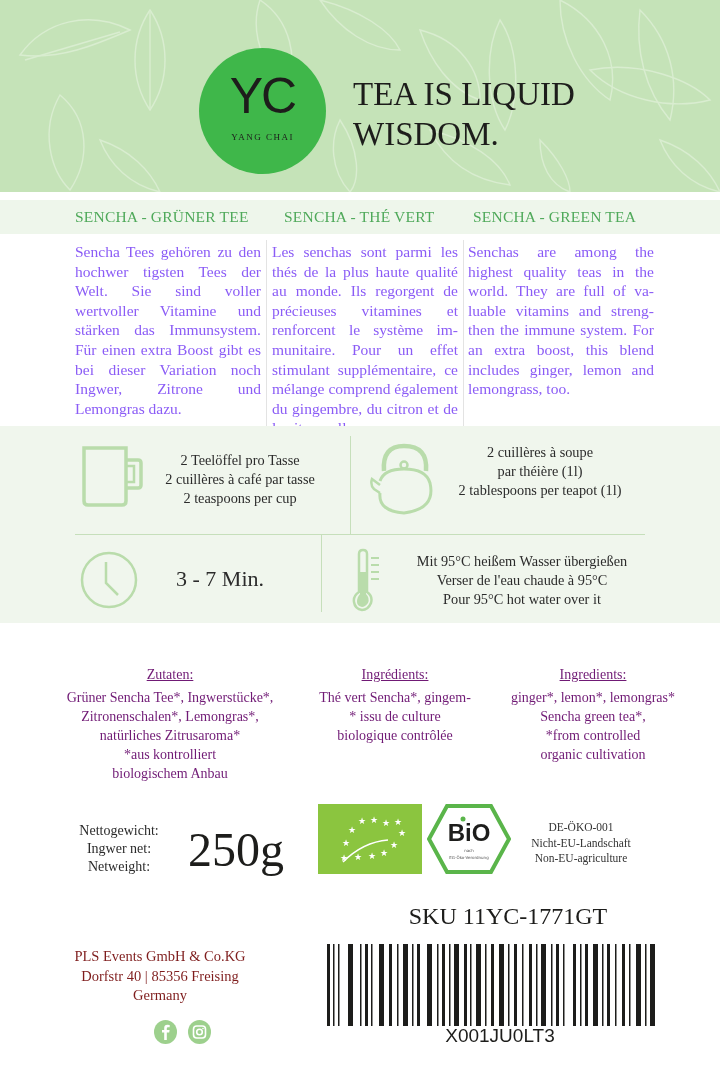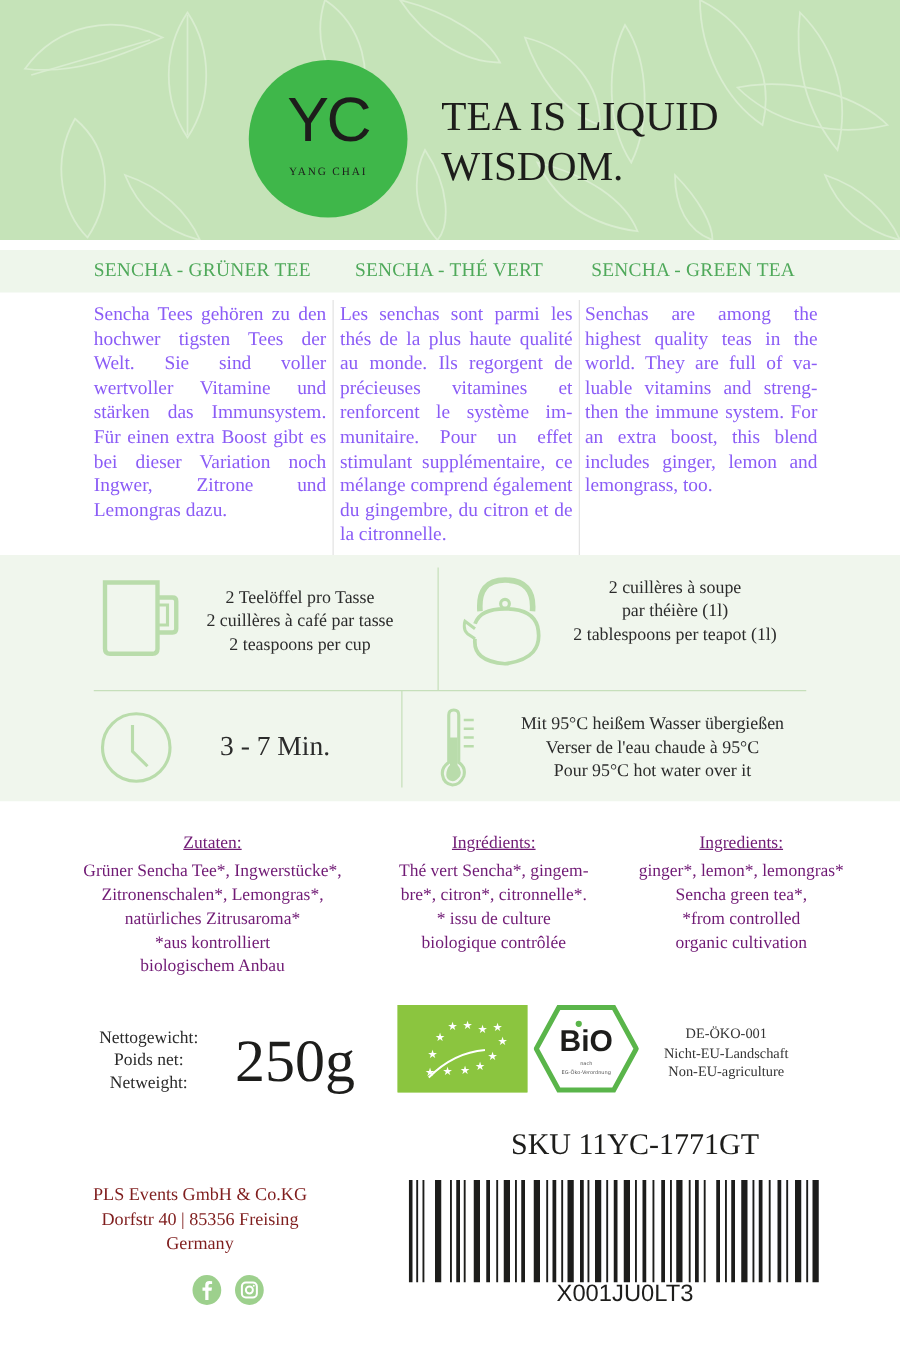--- a/index.html
+++ b/index.html
@@ -16,21 +16,21 @@
 
   
   .title-band { position: absolute; left: 0; top: 200px; width: 720px; height: 34px; background: #eef6eb; }
   .title { position: absolute; top: 208px; font-size: 15.5px; color: #4fa95a; letter-spacing: 0.2px; white-space: nowrap; }
 
   
   .desc { position: absolute; top: 242px; width: 186px; font-size: 15.5px; line-height: 19.6px; text-align: justify; color: #8b5cf6; hyphens: manual; }
   .desc-sep { position: absolute; top: 240px; width: 1px; height: 205px; background: #e3e3e3; }
 
   
-  .panel { position: absolute; left: 0; top: 444px; width: 720px; height: 197px; background: #f0f6ed; }
+  .panel { position: absolute; left: 0; top: 426px; width: 720px; height: 197px; background: #f0f6ed; }
   .hline { position: absolute; height: 1px; background: #c6dfbb; }
   .vline { position: absolute; width: 1px; background: #c6dfbb; }
   .info { position: absolute; text-align: center; font-size: 14.3px; line-height: 19px; color: #2b2b2b; white-space: nowrap; }
   .info.big { font-size: 22px; line-height: 24px; }
   .icon { position: absolute; }
 
   
   .ing { position: absolute; top: 665px; text-align: center; font-size: 14px; line-height: 19px; white-space: nowrap; color: #701a75; }
   .ing .h { text-decoration: underline; margin-bottom: 4px; }
 
@@ -150,35 +150,34 @@
   <div class="h">Zutaten:</div>
   <div>Grüner Sencha Tee*, Ingwerstücke*,</div>
   <div>Zitronenschalen*, Lemongras*,</div>
   <div>natürliches Zitrusaroma*</div>
   <div>*aus kontrolliert</div>
   <div>biologischem Anbau</div>
 </div>
 <div class="ing" style="left:295px; width:200px">
   <div class="h">Ingrédients:</div>
   <div>Thé vert Sencha*, gingem-</div>
-  <div>bre*, citron*, citronnelle*.</div>
   <div>* issu de culture</div>
   <div>biologique contrôlée</div>
 </div>
 <div class="ing" style="left:493px; width:200px">
   <div class="h">Ingredients:</div>
   <div>ginger*, lemon*, lemongras*</div>
   <div>Sencha green tea*,</div>
   <div>*from controlled</div>
   <div>organic cultivation</div>
 </div>
 
 <div class="weight-labels">
   <div>Nettogewicht:</div>
-  <div>Poids net:</div>
+  <div>Ingwer net:</div>
   <div>Netweight:</div>
 </div>
 <div class="weight">250g</div>
 
 <svg class="eu-logo" viewBox="0 0 104 70">
   <rect width="104" height="70" fill="#8bc53f"></rect>
   <g fill="#ffffff" font-size="9" font-family="DejaVu Sans, sans-serif">
     <text x="40" y="20">★</text>
       <text x="52" y="19">★</text>
       <text x="64" y="22">★</text>

